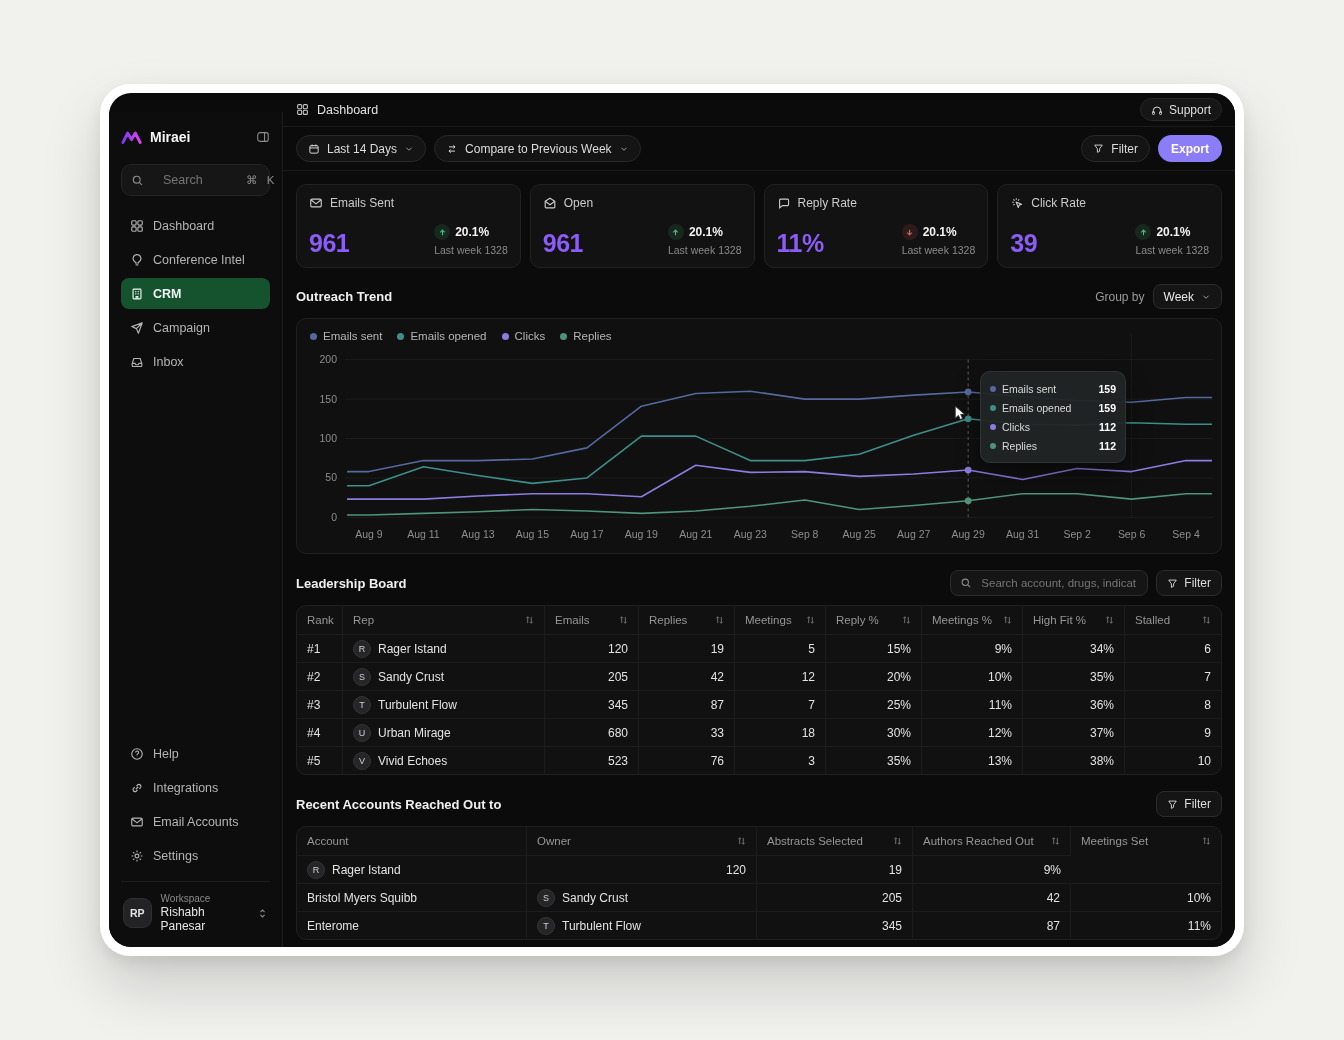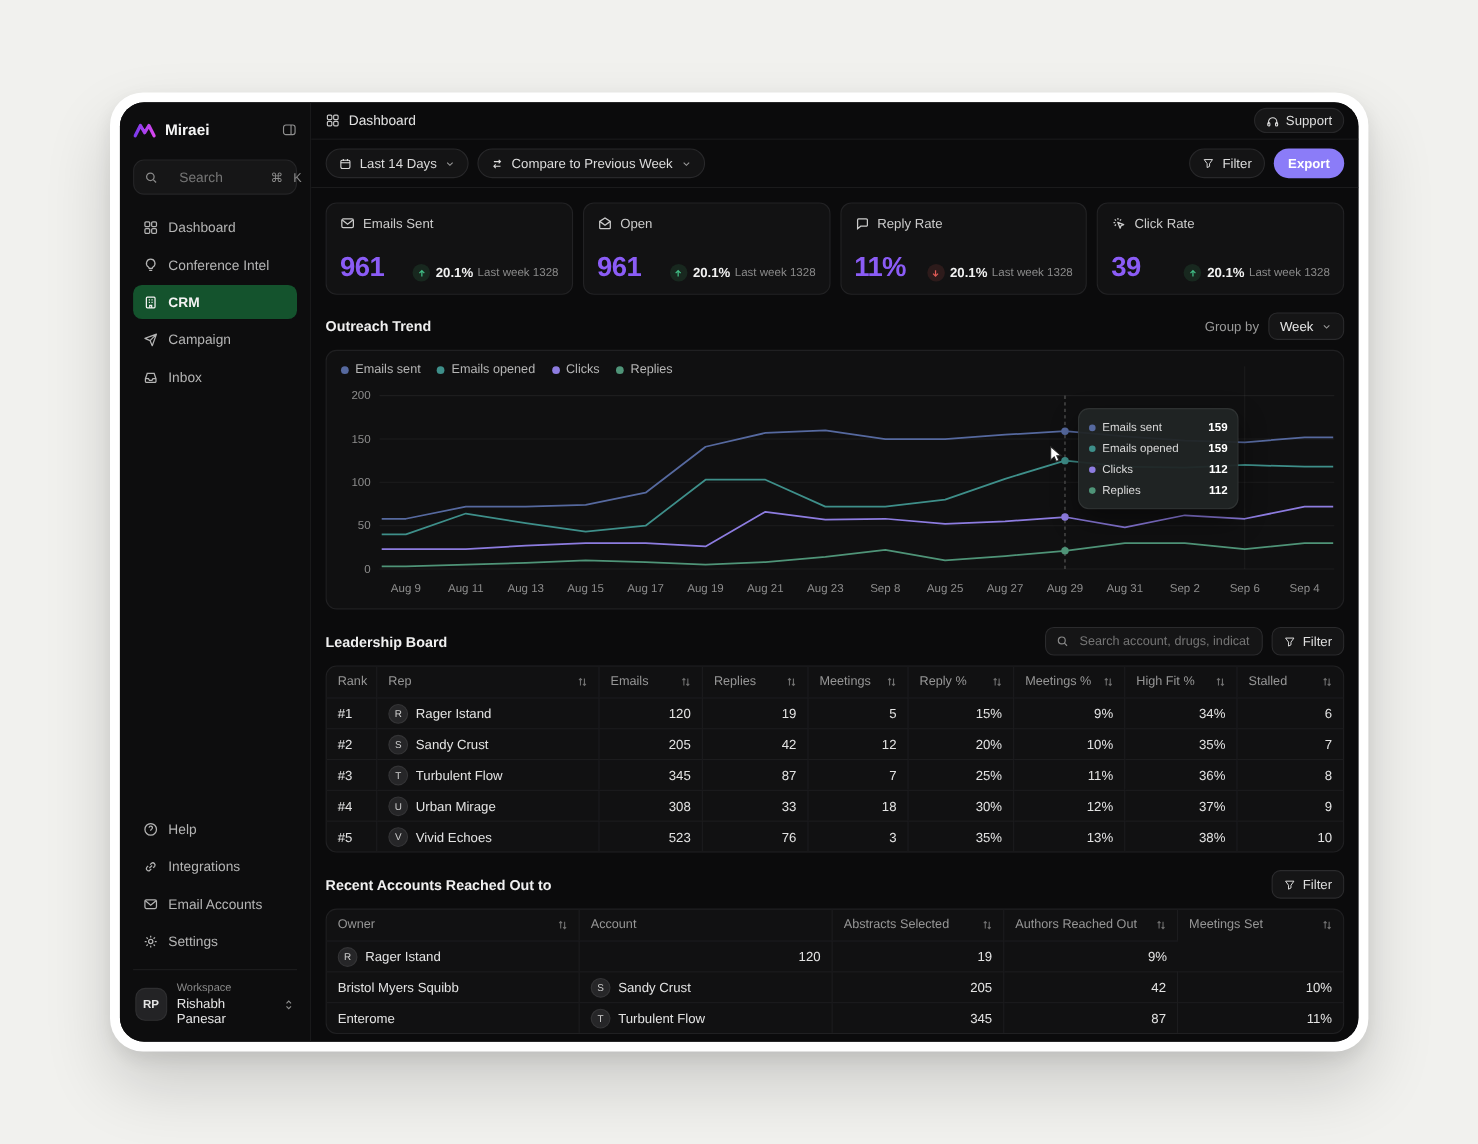--- a/index.html
+++ b/index.html
@@ -5,21 +5,21 @@
   html,body{margin:0;padding:0;}
   body{width:1344px;height:1040px;background:#f1f1ee;overflow:hidden;position:relative;
        font-family:"Liberation Sans",sans-serif;-webkit-font-smoothing:antialiased;}
   .window{position:absolute;left:100px;top:84px;width:1144px;height:872px;background:#ffffff;
           border-radius:30px;padding:9px;box-sizing:border-box;
           box-shadow:0 30px 60px rgba(0,0,0,.16),0 6px 16px rgba(0,0,0,.08);}
   .app{width:100%;height:100%;background:#0b0b0c;border-radius:22px;overflow:hidden;display:flex;color:#e8e8e8;}
 
   
   .sidebar{width:174px;min-width:174px;border-right:1px solid #1d1d1e;display:flex;flex-direction:column;
-           padding:10px 12px 12px;box-sizing:border-box;background:#0d0d0e;}
+           padding:10px 12px 12px;box-sizing:border-box;background:#0d0d0e;margin-top:19px;}
   .side-head{display:flex;align-items:center;gap:8px;height:30px;}
   .brand{font-size:14px;font-weight:700;color:#f5f5f5;}
   .collapse-btn{margin-left:auto;color:#8f8f8f;display:flex;}
   .search-box{margin-top:12px;height:32px;background:#161617;border:1px solid #252527;border-radius:10px;
               display:flex;align-items:center;gap:17px;padding:0 9px;color:#8b8b8b;box-sizing:border-box;}
   .search-box input{background:transparent;border:0;outline:0;color:#d8d8d8;width:64px;font-size:12.5px;
                     font-family:"Liberation Sans",sans-serif;}
   .kbd{margin-left:auto;color:#8b8b8b;font-size:11.5px;letter-spacing:3px;white-space:nowrap;}
   .nav{margin-top:14px;display:flex;flex-direction:column;gap:3px;}
   .nav-item{height:31px;border-radius:8px;display:flex;align-items:center;gap:9px;padding:0 9px;
@@ -52,21 +52,21 @@
               font-family:"Liberation Sans",sans-serif;display:inline-flex;align-items:center;}
   .content{flex:1;padding:13px 13px 0;overflow:hidden;}
 
   
   .kpi-row{display:grid;grid-template-columns:repeat(4,1fr);gap:9px;}
   .kpi{background:#121213;border:1px solid #222224;border-radius:10px;padding:11px 12px;height:84px;
        box-sizing:border-box;display:flex;flex-direction:column;}
   .kpi-head{display:flex;align-items:center;gap:7px;color:#cbcbcb;font-size:12px;}
   .kpi-body{margin-top:auto;display:flex;align-items:flex-end;justify-content:space-between;}
   .kpi-value{font-size:25px;font-weight:600;color:#8b5cf6;letter-spacing:-.5px;line-height:1;}
-  .kpi-right{display:flex;flex-direction:row;align-items:center;gap:4px;}
+  .kpi-right{display:flex;flex-direction:column;align-items:flex-start;gap:4px;}
   .kpi-change{display:flex;align-items:center;gap:5px;font-size:12px;font-weight:700;color:#f2f2f2;}
   .chg-circle{width:16px;height:16px;border-radius:50%;display:grid;place-items:center;}
   .chg-circle.up{background:#18281f;color:#41bd85;}
   .chg-circle.down{background:#2d1b1b;color:#e05b57;}
   .kpi-sub{color:#8a8a8a;font-size:10.5px;}
 
   
   .section-head{display:flex;align-items:center;margin:16px 0 9px;}
   .section-title{font-size:13px;font-weight:700;color:#f0f0f0;}
   .sec-right{margin-left:auto;display:flex;align-items:center;gap:8px;}
@@ -726,21 +726,21 @@
             </div>
             <div class="t-row" style="grid-template-columns:46px 202px 94px 96px 91px 96px 101px 102px 1fr">
               <div class="t-cell">
                 <span>#4</span>
               </div>
               <div class="t-cell">
                 <span class="avatar-s">U</span>
                 <span>Urban Mirage</span>
               </div>
               <div class="t-cell num">
-                <span>308</span>
+                <span>680</span>
               </div>
               <div class="t-cell num">
                 <span>33</span>
               </div>
               <div class="t-cell num">
                 <span>18</span>
               </div>
               <div class="t-cell num">
                 <span>30%</span>
               </div>
@@ -796,31 +796,31 @@
                 </svg>
               </span>
               <span>Filter</span>
             </span>
           </span>
         </div>
 
         <div class="data-table" id="ra-table">
             <div class="t-row t-head" style="grid-template-columns:230px 230px 156px 158px 1fr">
               <div class="t-cell">
+               <span>Account</span>
+
+             </div>
+              <div class="t-cell">
                <span>Owner</span>
                <span class="sorticon">
                   <svg width="9" height="10" viewBox="0 0 10 10" fill="none" stroke="currentColor" stroke-width="1.1">
                     <path d="M3 8.5v-7M1.5 3 3 1.4 4.5 3"></path>
                     <path d="M7 1.5v7M5.5 7 7 8.6 8.5 7"></path>
                   </svg>
                 </span>
-             </div>
-              <div class="t-cell">
-               <span>Account</span>
-
              </div>
               <div class="t-cell">
                <span>Abstracts Selected</span>
                <span class="sorticon">
                   <svg width="9" height="10" viewBox="0 0 10 10" fill="none" stroke="currentColor" stroke-width="1.1">
                     <path d="M3 8.5v-7M1.5 3 3 1.4 4.5 3"></path>
                     <path d="M7 1.5v7M5.5 7 7 8.6 8.5 7"></path>
                   </svg>
                 </span>
              </div>

